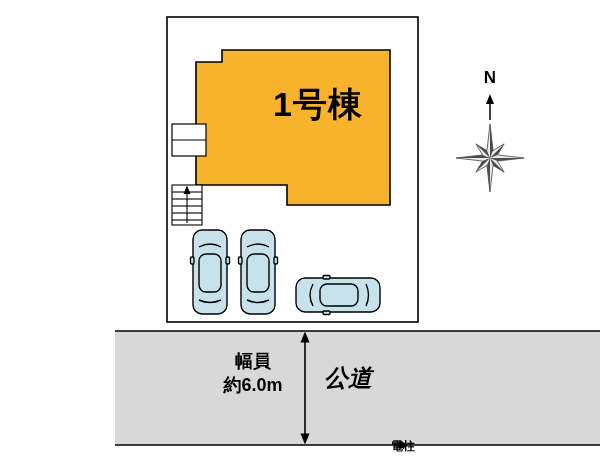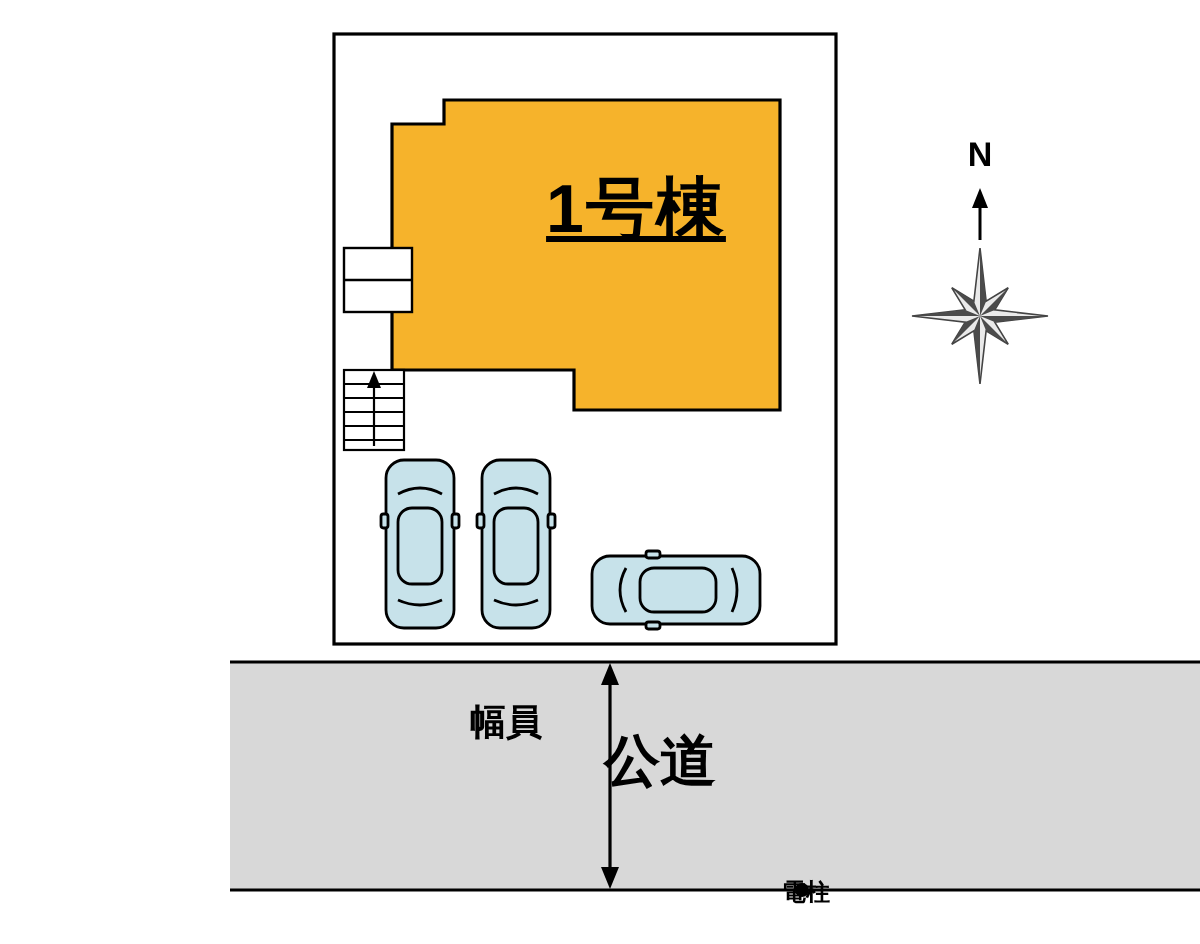--- a/index.html
+++ b/index.html
@@ -5,23 +5,23 @@
   html,body{margin:0;padding:0;background:#ffffff;}
   .canvas{
     position:relative;
     width:600px;height:472px;
     background:#ffffff;
     font-family:"Liberation Sans","DejaVu Sans",sans-serif;
     overflow:hidden;
   }
   .canvas svg{position:absolute;left:0;top:0;}
   .label{position:absolute;color:#000;text-align:center;}
-  .building-label{left:238px;top:82px;width:160px;font-size:34px;font-weight:700;letter-spacing:1px;text-decoration:underline;}
+  .building-label{left:238px;top:82px;width:160px;font-size:34px;font-weight:700;letter-spacing:1px;}
   .width-label{left:203px;top:349px;width:100px;font-size:18px;font-weight:700;line-height:24px;}
-  .road-label{left:300px;top:362px;width:60px;font-size:28px;font-weight:700;}
+  .road-label{left:318px;top:362px;width:60px;font-size:24px;font-weight:700;font-style:italic;}
   .north-label{left:474px;top:68px;width:32px;font-size:17px;font-weight:700;}
   .pole-label{left:381px;top:438px;width:44px;font-size:12px;font-weight:700;}
 </style>
 </head>
 <body>
 
 <div class="canvas">
 
   <svg width="600" height="472" viewBox="0 0 600 472">
 
@@ -79,20 +79,21 @@
       <polygon points="490,94 486,104 494,104" fill="#000"></polygon>
       <path d="M490,124 L493.06,150.61 L504.1,143.9 L497.39,154.94 L524,158 L497.39,161.06 L504.1,172.1 L493.06,165.39 L490,192 L486.94,165.39 L475.9,172.1 L482.61,161.06 L456,158 L482.61,154.94 L475.9,143.9 L486.94,150.61 Z" fill="#EAEAEA" stroke="#444" stroke-width="0.8"></path>
       <path d="M490,124 L493.06,150.61 L490,158 Z M504.1,143.9 L497.39,154.94 L490,158 Z M524,158 L497.39,161.06 L490,158 Z M504.1,172.1 L493.06,165.39 L490,158 Z M490,192 L486.94,165.39 L490,158 Z M475.9,172.1 L482.61,161.06 L490,158 Z M456,158 L482.61,154.94 L490,158 Z M475.9,143.9 L486.94,150.61 L490,158 Z" fill="#4B4B4B"></path>
     </g>
   </svg>
 
   <div class="label building-label">1号棟</div>
 
   <div class="label width-label">
     <div>幅員</div>
+    <div>約6.0m</div>
   </div>
 
   <div class="label road-label">公道</div>
 
   <div class="label north-label">N</div>
 
   <div class="label pole-label">電柱</div>
 
 </div>
 

